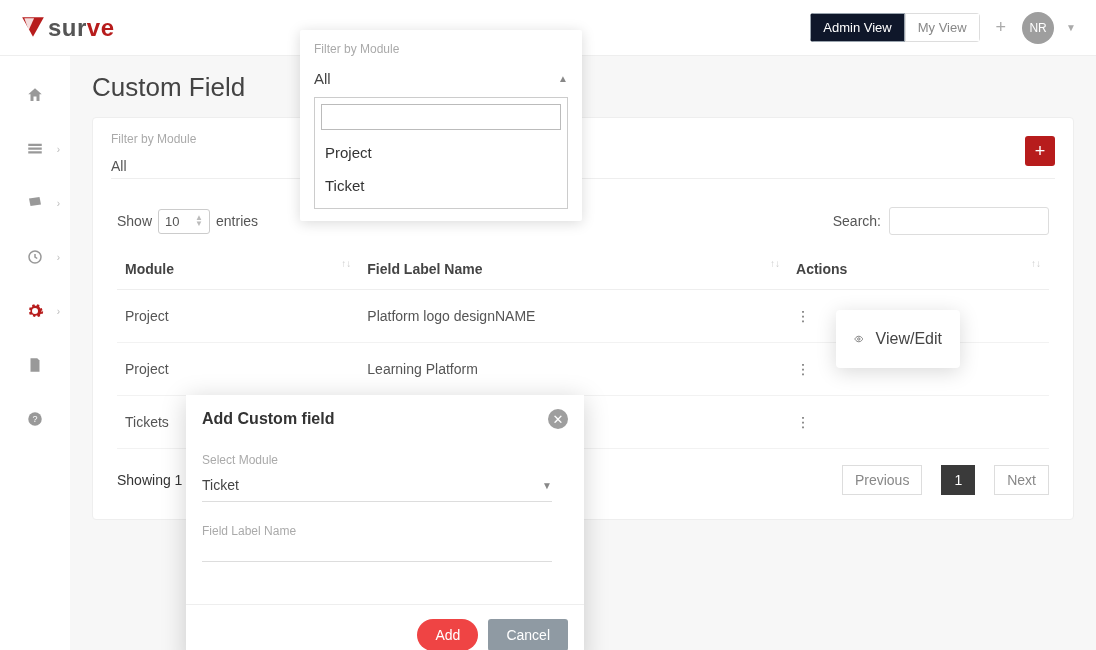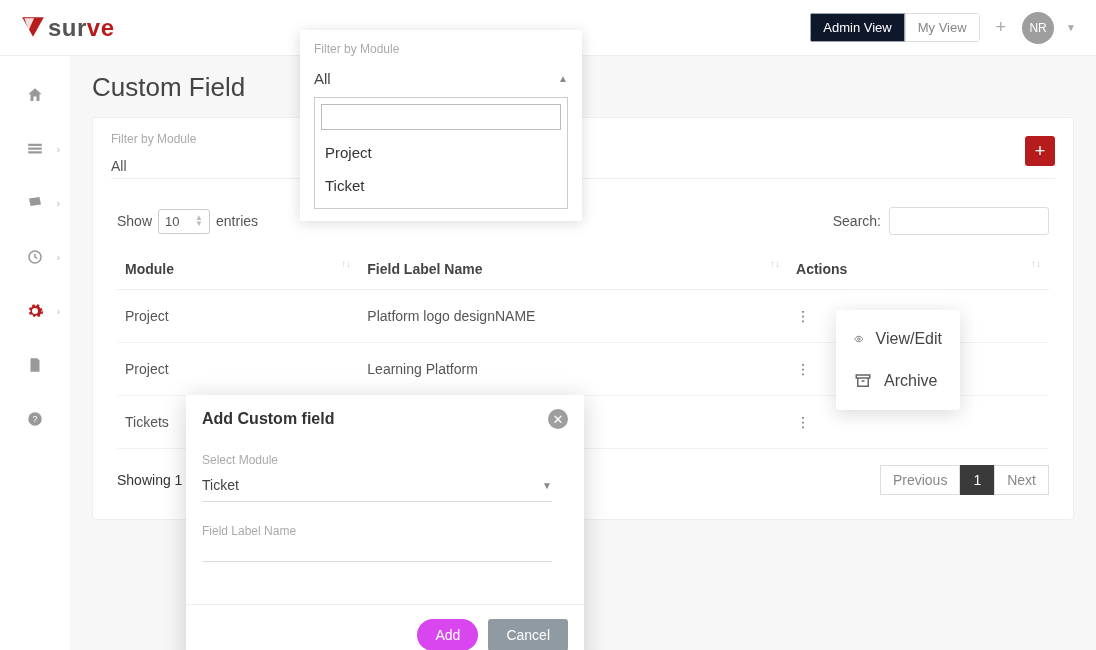--- a/index.html
+++ b/index.html
@@ -43,21 +43,21 @@
   .search-box { margin-left: auto; display: flex; align-items: center; gap: 8px; color: #555; }
   .search-input { border: 1px solid #ddd; border-radius: 3px; height: 28px; width: 160px; padding: 0 6px; }
 
   table { width: 100%; border-collapse: collapse; }
   th { text-align: left; font-weight: 600; color: #444; padding: 12px 8px; border-bottom: 1px solid #eee; position: relative; }
   th .sort { position: absolute; right: 8px; color: #ccc; font-size: 10px; line-height: 6px; }
   td { padding: 18px 8px; border-bottom: 1px solid #f2f2f2; color: #555; }
   .action-dots { cursor: pointer; color: #666; }
 
   .table-footer { display: flex; align-items: center; margin-top: 16px; }
-  .pagination { margin-left: auto; display: flex; }
+  .pagination { margin-left: auto; display: flex; gap: 19px; }
   .page-btn { border: 1px solid #ddd; padding: 6px 12px; color: #888; background: #fff; cursor: pointer; }
   .page-btn.active { background: #3a3a3a; color: #fff; border-color: #3a3a3a; }
 
   
   .filter-popover { position: absolute; left: 300px; top: 30px; width: 282px; background: #fff; box-shadow: 0 2px 14px rgba(0,0,0,0.15); border-radius: 2px; padding: 12px 14px; z-index: 50; }
   .filter-popover .filter-label { color: #aaa; }
   .filter-popover .sel-row { display: flex; justify-content: space-between; align-items: center; padding: 6px 0 10px 0; color: #444; font-size: 15px; }
   .caret-up { font-size: 10px; color: #888; }
   .opt-box { border: 1px solid #ccc; padding: 6px; }
   .opt-search { width: 100%; height: 26px; border: 1px solid #bbb; margin-bottom: 6px; padding: 0 4px; }
@@ -67,21 +67,21 @@
   .modal { position: absolute; left: 186px; top: 395px; width: 398px; background: #fff; box-shadow: 0 4px 24px rgba(0,0,0,0.18); z-index: 60; }
   .modal-header { display: flex; align-items: center; padding: 14px 16px; }
   .modal-title { font-size: 16px; font-weight: 600; color: #333; }
   .modal-close { margin-left: auto; width: 20px; height: 20px; border-radius: 50%; background: #9e9e9e; color: #fff; display: flex; align-items: center; justify-content: center; font-size: 13px; cursor: pointer; }
   .modal-body { padding: 10px 32px 20px 16px; }
   .field-group { margin-bottom: 22px; }
   .field-label { font-size: 12px; color: #aaa; margin-bottom: 6px; }
   .field-select { display: flex; justify-content: space-between; align-items: center; border-bottom: 1px solid #ddd; padding: 4px 0 8px 0; font-size: 14px; color: #444; }
   .modal-footer { display: flex; justify-content: flex-end; gap: 10px; padding: 14px 16px; border-top: 1px solid #eee; }
   .btn { padding: 8px 18px; border: none; border-radius: 3px; font-size: 14px; cursor: pointer; color: #fff; }
-  .btn-primary { background: #d946ef; border-radius: 16px; }
+  .btn-primary { background: #ef4444; border-radius: 16px; }
   .btn-secondary { background: #8f9aa3; }
 
   
   .context-menu { position: absolute; left: 836px; top: 310px; width: 124px; background: #fff; box-shadow: 0 4px 20px rgba(0,0,0,0.15); border-radius: 4px; padding: 8px 0; z-index: 55; }
   .ctx-item { display: flex; align-items: center; gap: 12px; padding: 12px 18px; font-size: 16px; color: #444; cursor: pointer; }
   .ctx-item svg { width: 18px; height: 18px; color: #666; }
 
   .updown { display:inline-block; font-size:8px; line-height:6px; color:#bbb; }
 </style>
 </head>
@@ -231,27 +231,20 @@
 </div>
 
 <div class="context-menu">
   <div class="ctx-item">
     <svg viewBox="0 0 24 24" fill="none" stroke="currentColor" stroke-width="2">
         <path d="M2 12s3.5-7 10-7 10 7 10 7-3.5 7-10 7S2 12 2 12z"></path>
         <circle cx="12" cy="12" r="3"></circle>
       </svg>
     <span>View/Edit</span>
   </div>
-  <div class="ctx-item">
-    <svg viewBox="0 0 24 24" fill="none" stroke="currentColor" stroke-width="2">
-        <rect x="3" y="4" width="18" height="4"></rect>
-        <path d="M5 8v11h14V8M10 12h4"></path>
-      </svg>
-    <span>Archive</span>
-  </div>
 </div>
 
 <div class="modal">
   <div class="modal-header">
     <div class="modal-title">Add Custom field</div>
     <div class="modal-close">✕</div>
   </div>
   <div class="modal-body">
     <div class="field-group">
       <div class="field-label">Select Module</div>

